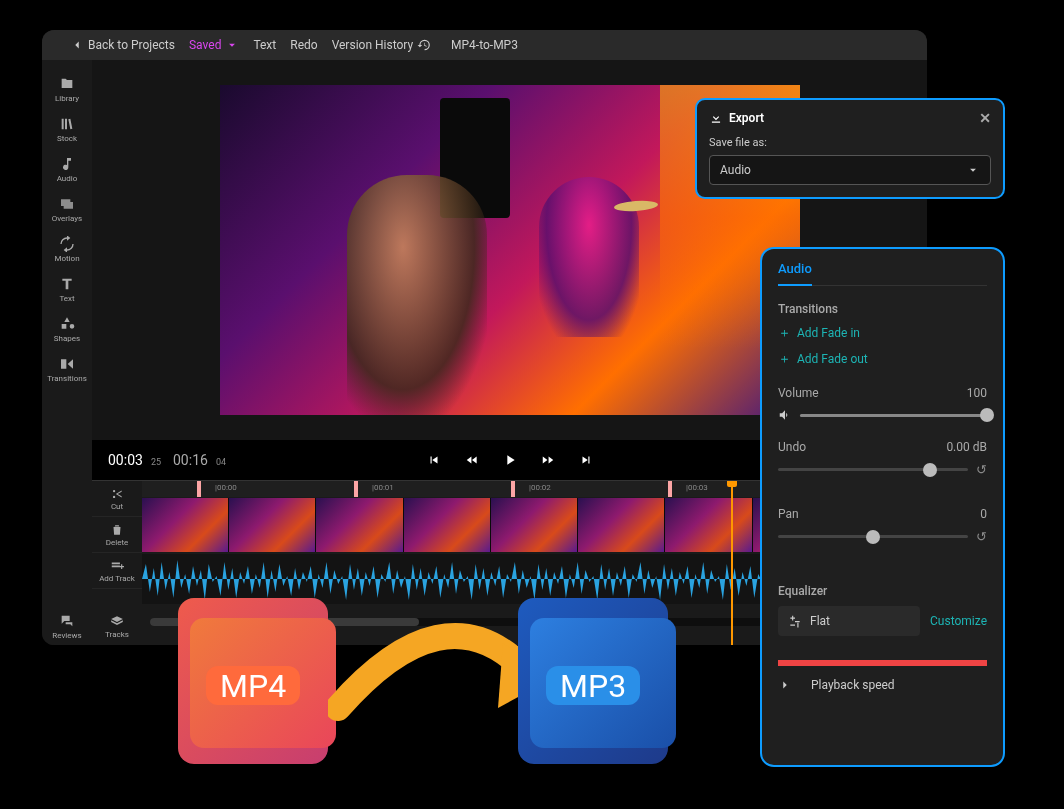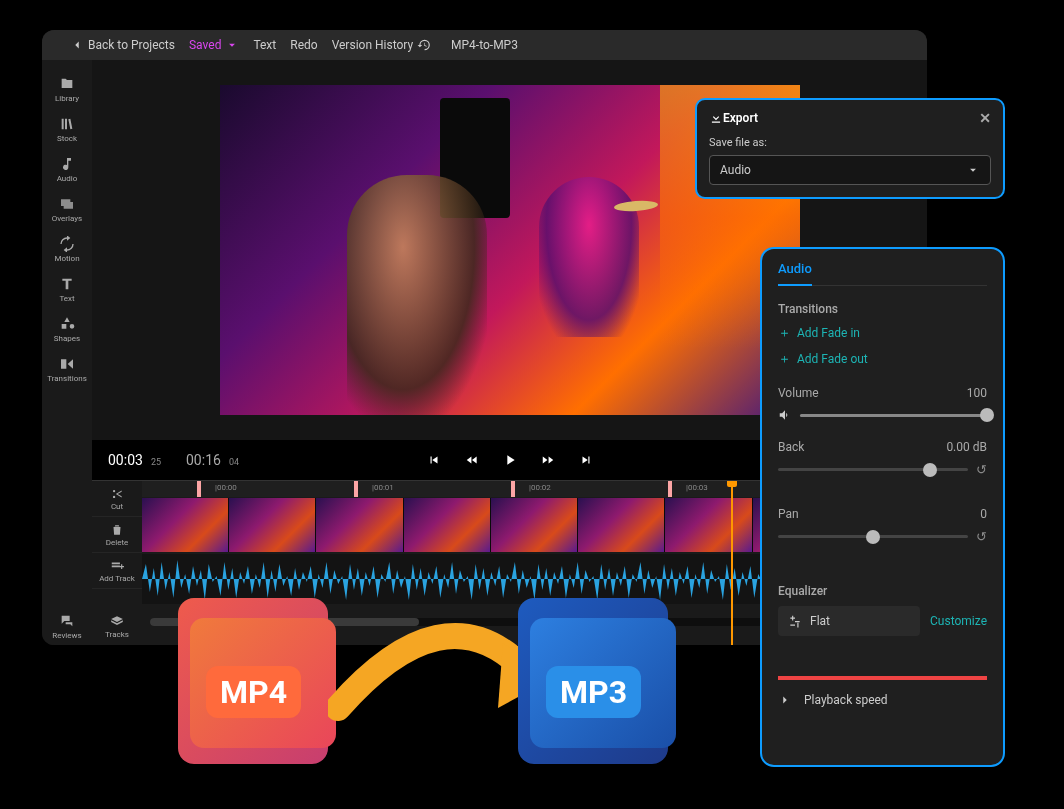--- a/index.html
+++ b/index.html
@@ -27,21 +27,21 @@
 .scene-overlay .speaker { position: absolute; left: 38%; top: 4%; width: 70px; height: 120px; background: #0a0a0a; border-radius: 4px; }
 .scene-overlay .guitarist { position: absolute; left: 22%; bottom: 0; width: 140px; height: 240px; background: radial-gradient(ellipse at 40% 30%, #c98a5a 0%, #3d2a1a 60%, transparent 80%); border-radius: 60px 60px 0 0; opacity: 0.85; }
 .scene-overlay .drummer { position: absolute; left: 55%; top: 28%; width: 100px; height: 160px; background: radial-gradient(ellipse at 50% 30%, #e91e8e 0%, #5a0f6e 60%, transparent 85%); border-radius: 50px 50px 0 0; opacity: 0.85; }
 .scene-overlay .bar-glow { position: absolute; right: 0; top: 0; width: 140px; height: 100%; background: linear-gradient(180deg, #ffb300 0%, #ff6f00 40%, transparent 80%); opacity: 0.6; }
 .scene-overlay .cymbal { position: absolute; left: 68%; top: 35%; width: 44px; height: 10px; background: #d9b866; border-radius: 50%; transform: rotate(-4deg); }
 
 .controls-bar { height: 40px; display: flex; align-items: center; padding: 0 16px; color: #ccc; font-size: 11px; }
 .time-display { display: flex; align-items: baseline; gap: 8px; }
 .time-display .cur { color: #fff; font-size: 14px; }
 .time-display .sub { color: #888; font-size: 9px; }
-.time-display .dur { color: #aaa; font-size: 14px; margin-left: 17px; }
+.time-display .dur { color: #aaa; font-size: 14px; margin-left: 4px; }
 .transport { position: absolute; left: 50%; transform: translateX(-50%); display: flex; gap: 20px; }
 .transport .btn { width: 18px; height: 18px; display: flex; align-items: center; justify-content: center; cursor: pointer; color: #fff; }
 .controls-right { margin-left: auto; display: flex; align-items: center; gap: 12px; color: #ccc; }
 
 .timeline-area { height: 165px; display: flex; background: #1a1a1a; border-top: 1px solid #333; }
 .timeline-tools { width: 50px; display: flex; flex-direction: column; }
 .tool-item { height: 36px; display: flex; flex-direction: column; align-items: center; justify-content: center; color: #aaa; font-size: 8px; cursor: pointer; gap: 1px; border-bottom: 1px solid #252525; }
 .tool-item .icon { font-size: 11px; }
 
 .timeline-tracks { flex: 1; position: relative; overflow: hidden; }
@@ -56,21 +56,21 @@
 .audio-track { height: 50px; background: #131313; position: relative; margin-top: 2px; overflow: hidden; }
 .wave { position: absolute; inset: 0; }
 .wave svg { width: 100%; height: 100%; }
 
 .scroll-track { height: 8px; margin: 14px 8px 0; background: #0e0e0e; border-radius: 4px; }
 .scroll-thumb { width: 35%; height: 100%; background: #3a3a3a; border-radius: 4px; }
 
 
 .export-panel { position: absolute; left: 695px; top: 98px; width: 310px; background: #1f1f1f; border: 2px solid #0e9cff; border-radius: 10px; padding: 10px 12px 12px; z-index: 20; }
 .export-header { display: flex; align-items: center; justify-content: space-between; color: #fff; font-size: 12px; font-weight: 600; }
-.export-header .left { display: flex; align-items: center; gap: 0; }
+.export-header .left { display: flex; align-items: center; gap: 6px; }
 .export-header .close { cursor: pointer; color: #aaa; font-size: 14px; }
 .export-label { color: #ccc; font-size: 11px; margin-top: 10px; }
 .export-select { margin-top: 6px; height: 30px; background: #151515; border: 1px solid #555; border-radius: 4px; display: flex; align-items: center; justify-content: space-between; padding: 0 10px; color: #ccc; font-size: 12px; cursor: pointer; }
 .export-btn { margin-top: 12px; height: 30px; background: #0e9cff; border-radius: 4px; display: flex; align-items: center; justify-content: center; color: #fff; font-size: 12px; font-weight: 500; cursor: pointer; }
 
 
 .audio-panel { position: absolute; left: 760px; top: 247px; width: 245px; height: 520px; background: #1f1f1f; border: 2px solid #0e9cff; border-radius: 14px; padding: 12px 16px; z-index: 20; color: #ccc; font-size: 12px; overflow: hidden; }
 .audio-tab { color: #0e9cff; font-size: 13px; font-weight: 500; padding-bottom: 8px; border-bottom: 2px solid #0e9cff; display: inline-block; }
 .audio-divider { height: 1px; background: #333; margin-top: -1px; }
 .section-title { color: #aaa; font-size: 12px; margin-top: 16px; font-weight: 500; }
@@ -80,29 +80,29 @@
 .prop-label { color: #aaa; }
 .prop-value { color: #aaa; }
 .slider-row { display: flex; align-items: center; gap: 8px; margin-top: 8px; position: relative; }
 .slider-track { flex: 1; height: 3px; background: #444; border-radius: 2px; position: relative; }
 .slider-fill { position: absolute; left: 0; top: 0; bottom: 0; background: #888; border-radius: 2px; }
 .slider-knob { position: absolute; top: 50%; transform: translate(-50%, -50%); width: 14px; height: 14px; background: #bbb; border-radius: 50%; }
 .reset-icon { color: #888; cursor: pointer; font-size: 13px; }
 .eq-row { display: flex; align-items: center; gap: 10px; margin-top: 8px; }
 .eq-select { flex: 1; height: 30px; background: #2a2a2a; border-radius: 4px; display: flex; align-items: center; gap: 8px; padding: 0 10px; color: #ccc; cursor: pointer; }
 .eq-custom { color: #1db4b4; cursor: pointer; }
-.playback-row { margin-top: 40px; height: 44px; border-top: 4px solid #ef4444; display: flex; align-items: center; gap: 12px; color: #ccc; cursor: pointer; }
+.playback-row { margin-top: 24px; height: 44px; border-top: 6px solid #ef4444; display: flex; align-items: center; gap: 19px; color: #ccc; cursor: pointer; }
 .vol-icon { color: #ccc; font-size: 12px; }
 
 
 .conversion { position: absolute; left: 178px; top: 598px; width: 510px; height: 180px; z-index: 30; pointer-events: none; }
 .file-badge { position: absolute; width: 150px; height: 166px; }
 .file-shape { position: absolute; inset: 0; border-radius: 16px; }
 .file-front { position: absolute; left: 12px; top: 20px; right: -8px; height: 130px; border-radius: 14px; }
-.file-label { position: absolute; left: 28px; top: 68px; height: 52px; border-radius: 12px; padding: 0 14px; display: flex; align-items: center; color: #fff; font-size: 32px; font-weight: 700; }
+.file-label { position: absolute; left: 28px; top: 68px; height: 39px; border-radius: 12px; padding: 0 14px; display: flex; align-items: center; color: #fff; font-size: 32px; font-weight: 400; }
 .arrow-svg { position: absolute; left: 150px; top: 10px; width: 230px; height: 130px; }
 
 svg.icon { width: 14px; height: 14px; fill: currentColor; }
 svg.icon-lg { width: 16px; height: 16px; fill: currentColor; }
 </style>
 </head>
 <body>
 
 <div class="editor-window">
 
@@ -350,21 +350,21 @@
     <svg class="icon vol-icon" viewBox="0 0 24 24" fill="#ccc">
         <path d="M3 9v6h4l5 5V4L7 9H3zm13 3a4 4 0 00-2-3.5v7A4 4 0 0016 12z"></path>
       </svg>
     <div class="slider-track">
       <div class="slider-fill" style="width:100%"></div>
       <div class="slider-knob" style="left:100%"></div>
     </div>
   </div>
 
   <div class="prop-row">
-    <span class="prop-label">Back</span>
+    <span class="prop-label">Undo</span>
     <span class="prop-value">0.00 dB</span>
   </div>
   <div class="slider-row">
     <div class="slider-track">
       <div class="slider-knob" style="left:80%"></div>
     </div>
     <span class="reset-icon">↺</span>
   </div>
 
   <div class="prop-row" style="margin-top:30px;">

